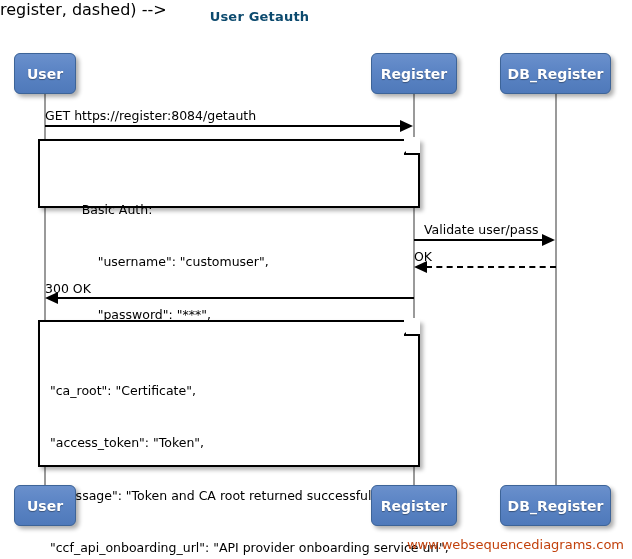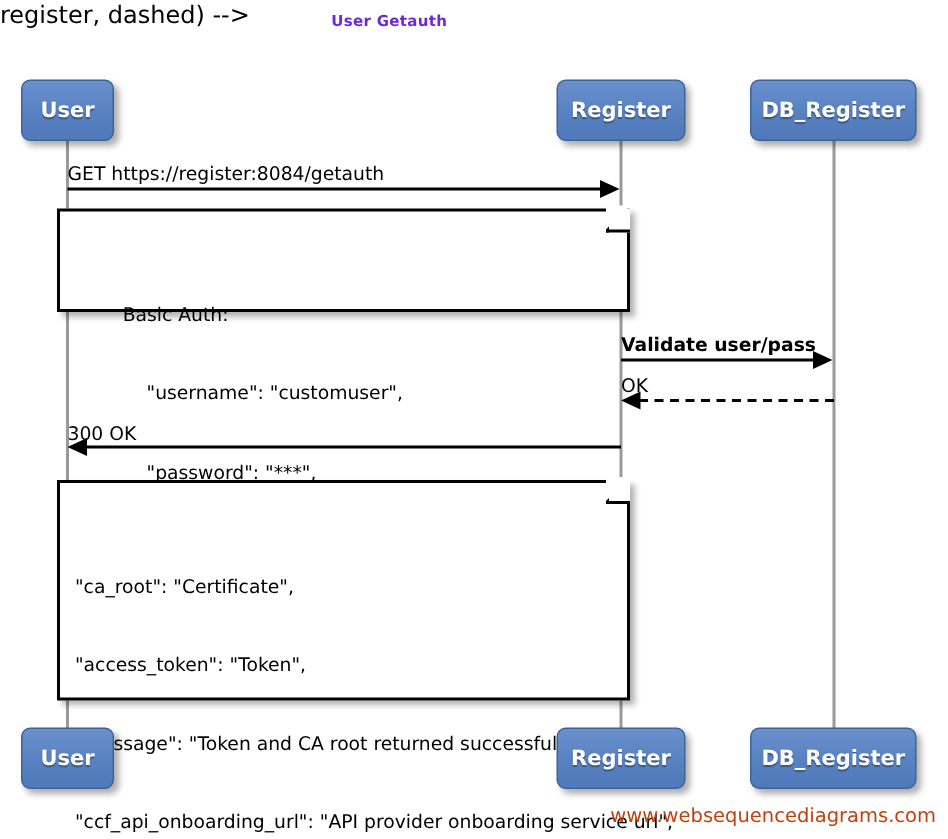--- a/index.html
+++ b/index.html
@@ -18,23 +18,23 @@
     background: #ffffff;
     overflow: hidden;
   }
   
   .diagram-title {
     position: absolute;
     left: 0;
     top: 9px;
     width: 519px;
     text-align: center;
-    font-size: 10px;
+    font-size: 13px;
     font-weight: bold;
-    color: #6d28d9;
+    color: #0c4a6e;
     letter-spacing: 0.2px;
   }
   
   .participant {
     position: absolute;
     box-sizing: border-box;
     background: #5b84c4;
     background-image: linear-gradient(to bottom, #6a90cc 0%, #5b84c4 45%, #4f79ba 100%);
     border: 1px solid #3d6498;
     border-radius: 6px;
@@ -169,21 +169,21 @@
 
   
   <div class="note centered" style="left:38px; top:139px; width:382px; height:69px;">
     <span class="fold"></span>
     <span class="note-line">        Basic Auth:</span>
     <span class="note-line">            "username": "customuser",</span>
     <span class="note-line">            "password": "***",</span>
   </div>
 
   
-  <div class="msg-label" style="left:414px; top:224px; width:141px;font-weight:bold;">Validate user/pass</div>
+  <div class="msg-label" style="left:424px; top:224px; width:141px;">Validate user/pass</div>
   <div class="msg-line" style="left:414px; top:239px; width:129px;"></div>
   <div class="arrowhead right" style="left:542px; top:234px;"></div>
 
    register, dashed) --&gt;
   <div class="msg-label" style="left:414px; top:251px; width:124px;">OK</div>
   <div class="msg-line dashed" style="left:426px; top:266px; width:130px;"></div>
   <div class="arrowhead left" style="left:414px; top:261px;"></div>
 
   
   <div class="msg-label" style="left:45px; top:283px; width:368px;">300 OK</div>

